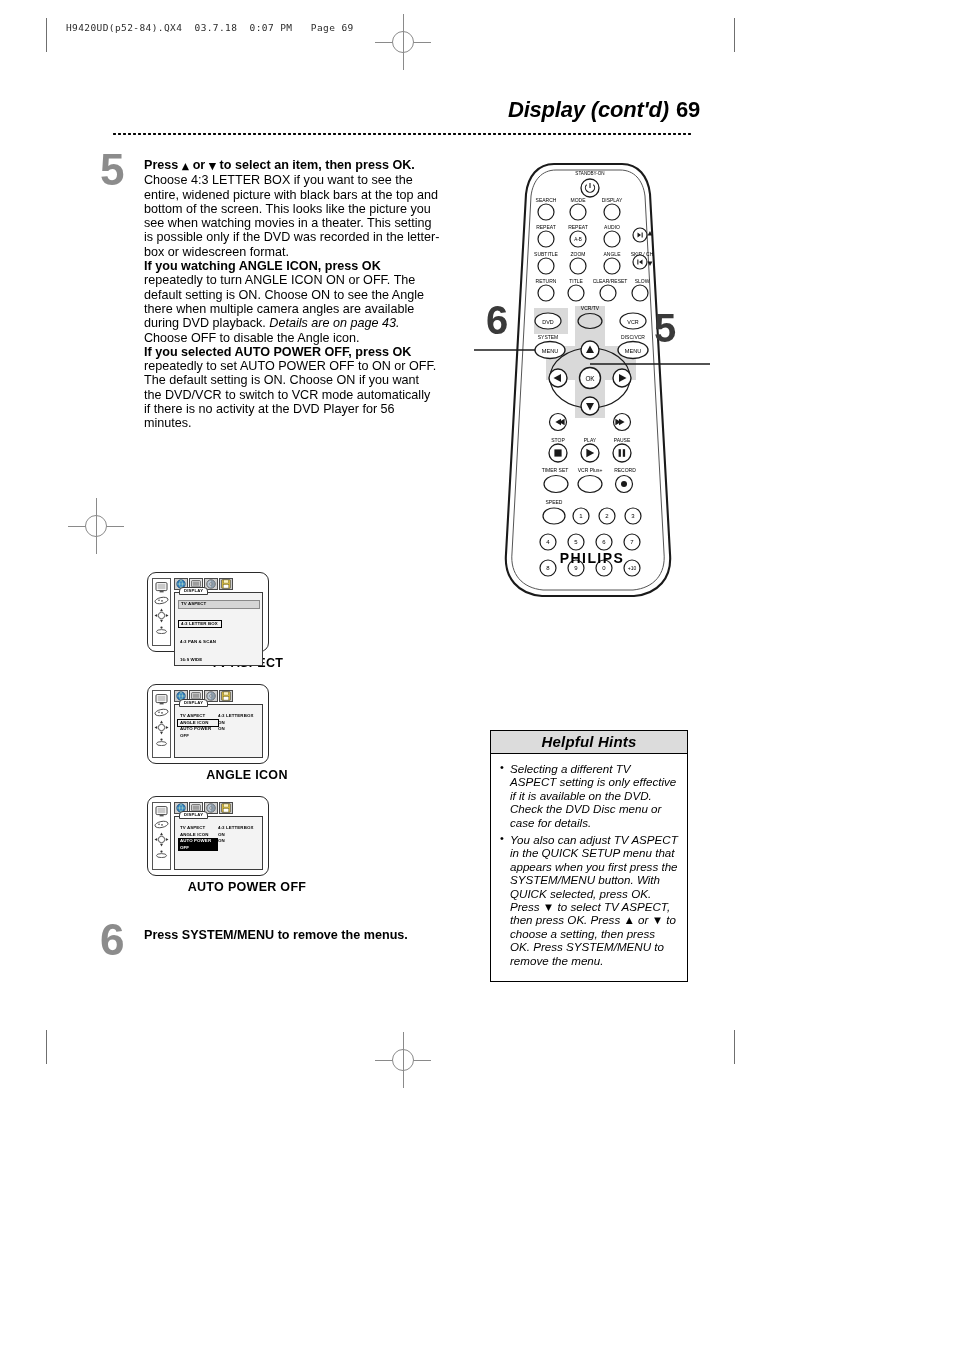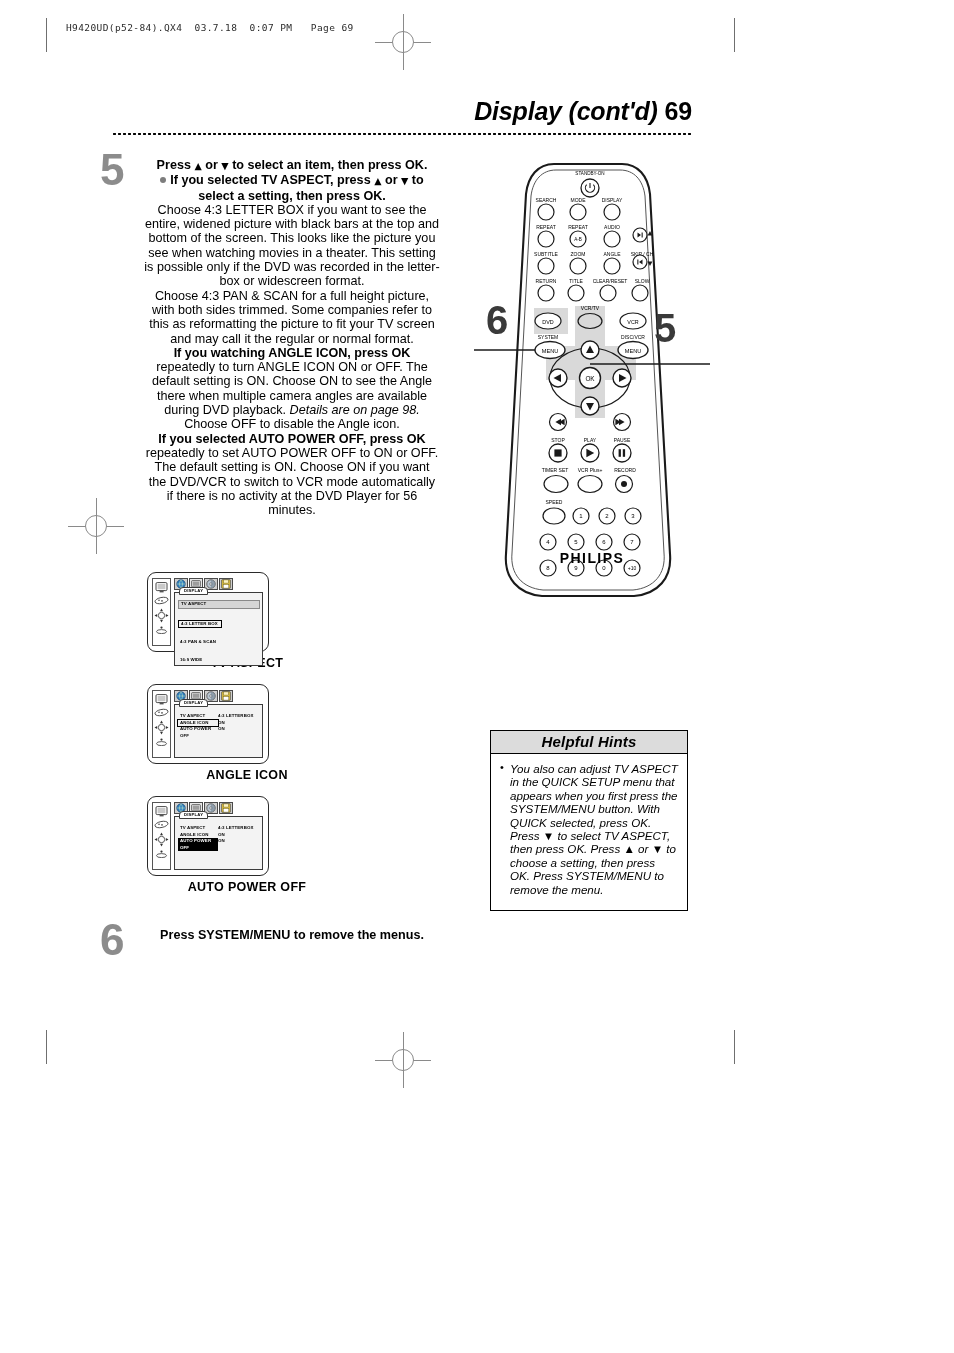--- a/index.html
+++ b/index.html
@@ -38,24 +38,24 @@
   
   .filestamp {
     position: absolute; left: 66px; top: 22px;
     font-family: "DejaVu Sans Mono", monospace;
     font-size: 9.5px; letter-spacing: .4px; color: #2b2b2b;
     white-space: pre;
   }
 
   
   .page-title {
-    position: absolute; right: 262px; top: 97px;
+    position: absolute; right: 254px; top: 97px;
     font-family: "Liberation Sans", sans-serif;
     font-style: italic; font-weight: bold;
-    font-size: 25px; letter-spacing: -0.2px;
+    font-size: 22px; letter-spacing: -0.2px;
     white-space: nowrap;
     text-align: center;
   }
   .page-title .pg { font-style: normal; margin-left: 7px; }
   .dotrule {
     position: absolute; left: 112px; top: 131px; width: 580px; height: 4px;
     background-image: radial-gradient(circle, #000 0 1.1px, transparent 1.3px);
     background-size: 5px 4px;
     background-repeat: repeat-x;
     background-position: 0 1px;
@@ -64,21 +64,21 @@
   
   .col-left { position: absolute; left: 100px; top: 158px; width: 340px; }
 
   .step { position: relative; padding-left: 44px; }
   .step-num {
     position: absolute; left: 0; top: -10px;
     font-family: "Liberation Sans", sans-serif;
     font-weight: bold; font-size: 44px; color: #8c8c8c;
     line-height: 1;
   }
-  .step-body { font-size: 12.6px; line-height: 14.3px; text-align: center; }
+  .step-body { font-size: 12.6px; line-height: 14.3px; }
   .step-body p { margin: 0; }
   .b { font-weight: bold; }
   .it { font-style: italic; }
   .bullet-line { font-weight: bold; text-indent: 0; }
   .bullet-line .dot {
     display: inline-block; width: 6px; height: 6px;
     border-radius: 50%; background: #7d7d7d;
     margin-right: 4px; vertical-align: 1.5px;
   }
 
@@ -231,34 +231,25 @@
   <div class="step">
     <div class="step-num">5</div>
     <div class="step-body">
       <p class="b">
         <span>Press</span>
         <span class="arrow-g">▲</span>
         <span>or</span>
         <span class="arrow-g">▼</span>
         <span>to select an item, then press OK.</span>
       </p>
-      <p class="bullet-line">
-        <span class="dot"></span><span>If you selected TV ASPECT, press</span>
-        <span class="arrow-g">▲</span>
-        <span>or</span>
-        <span class="arrow-g">▼</span>
-        <span>to</span>
-        <span>select a setting, then press OK.</span>
-      </p>
       <p>Choose 4:3 LETTER BOX if you want to see the entire, widened picture with black bars at the top and bottom of the screen. This looks like the picture you see when watching movies in a theater.  This setting is possible only if the DVD was recorded in the letter-box or widescreen format.</p>
-      <p>Choose 4:3 PAN &amp; SCAN for a full height picture, with both sides trimmed. Some companies refer to this as reformatting the picture to fit your TV screen and may call it the regular or normal format.</p>
       <p>
         <span class="dot"></span><span class="b">If you watching ANGLE ICON, press OK</span>
         <span>repeatedly to turn ANGLE ICON ON or OFF. The default setting is ON. Choose ON to see the Angle there when multiple camera angles are available during DVD playback.</span>
-        <span class="it">Details are on page 98.</span>
+        <span class="it">Details are on page 43.</span>
         <span>Choose OFF to disable the Angle icon.</span>
       </p>
       <p>
         <span class="dot"></span><span class="b">If you selected AUTO POWER OFF, press OK</span>
         <span>repeatedly to set AUTO POWER OFF to ON or OFF. The default setting is ON. Choose ON if you want the DVD/VCR to switch to VCR mode automatically if there is no activity at the DVD Player for 56 minutes.</span>
       </p>
     </div>
   </div>
 
 </div>
@@ -653,15 +644,16 @@
   <div class="callout callout-6">6</div>
   <div class="callout callout-5">5</div>
 </div>
 
 <div style="position:absolute; left:462px; top:550px; width:260px; text-align:center;
             font-weight:bold; font-size:14px; letter-spacing:1.4px;">PHILIPS</div>
 
 <div class="hints">
   <div class="hints-title">Helpful Hints</div>
   <div class="hints-body">
+    <div class="hint">Selecting a different TV ASPECT setting is only effective if it is available on the DVD. Check the DVD Disc menu or case for details.</div>
     <div class="hint">You also can adjust TV ASPECT in the QUICK SETUP menu that appears when you first press the SYSTEM/MENU button. With QUICK selected, press OK. Press ▼ to select TV ASPECT, then press OK. Press ▲ or ▼ to choose a setting, then press OK. Press SYSTEM/MENU to remove the menu.</div>
   </div>
 </div>
 
 </body></html>

